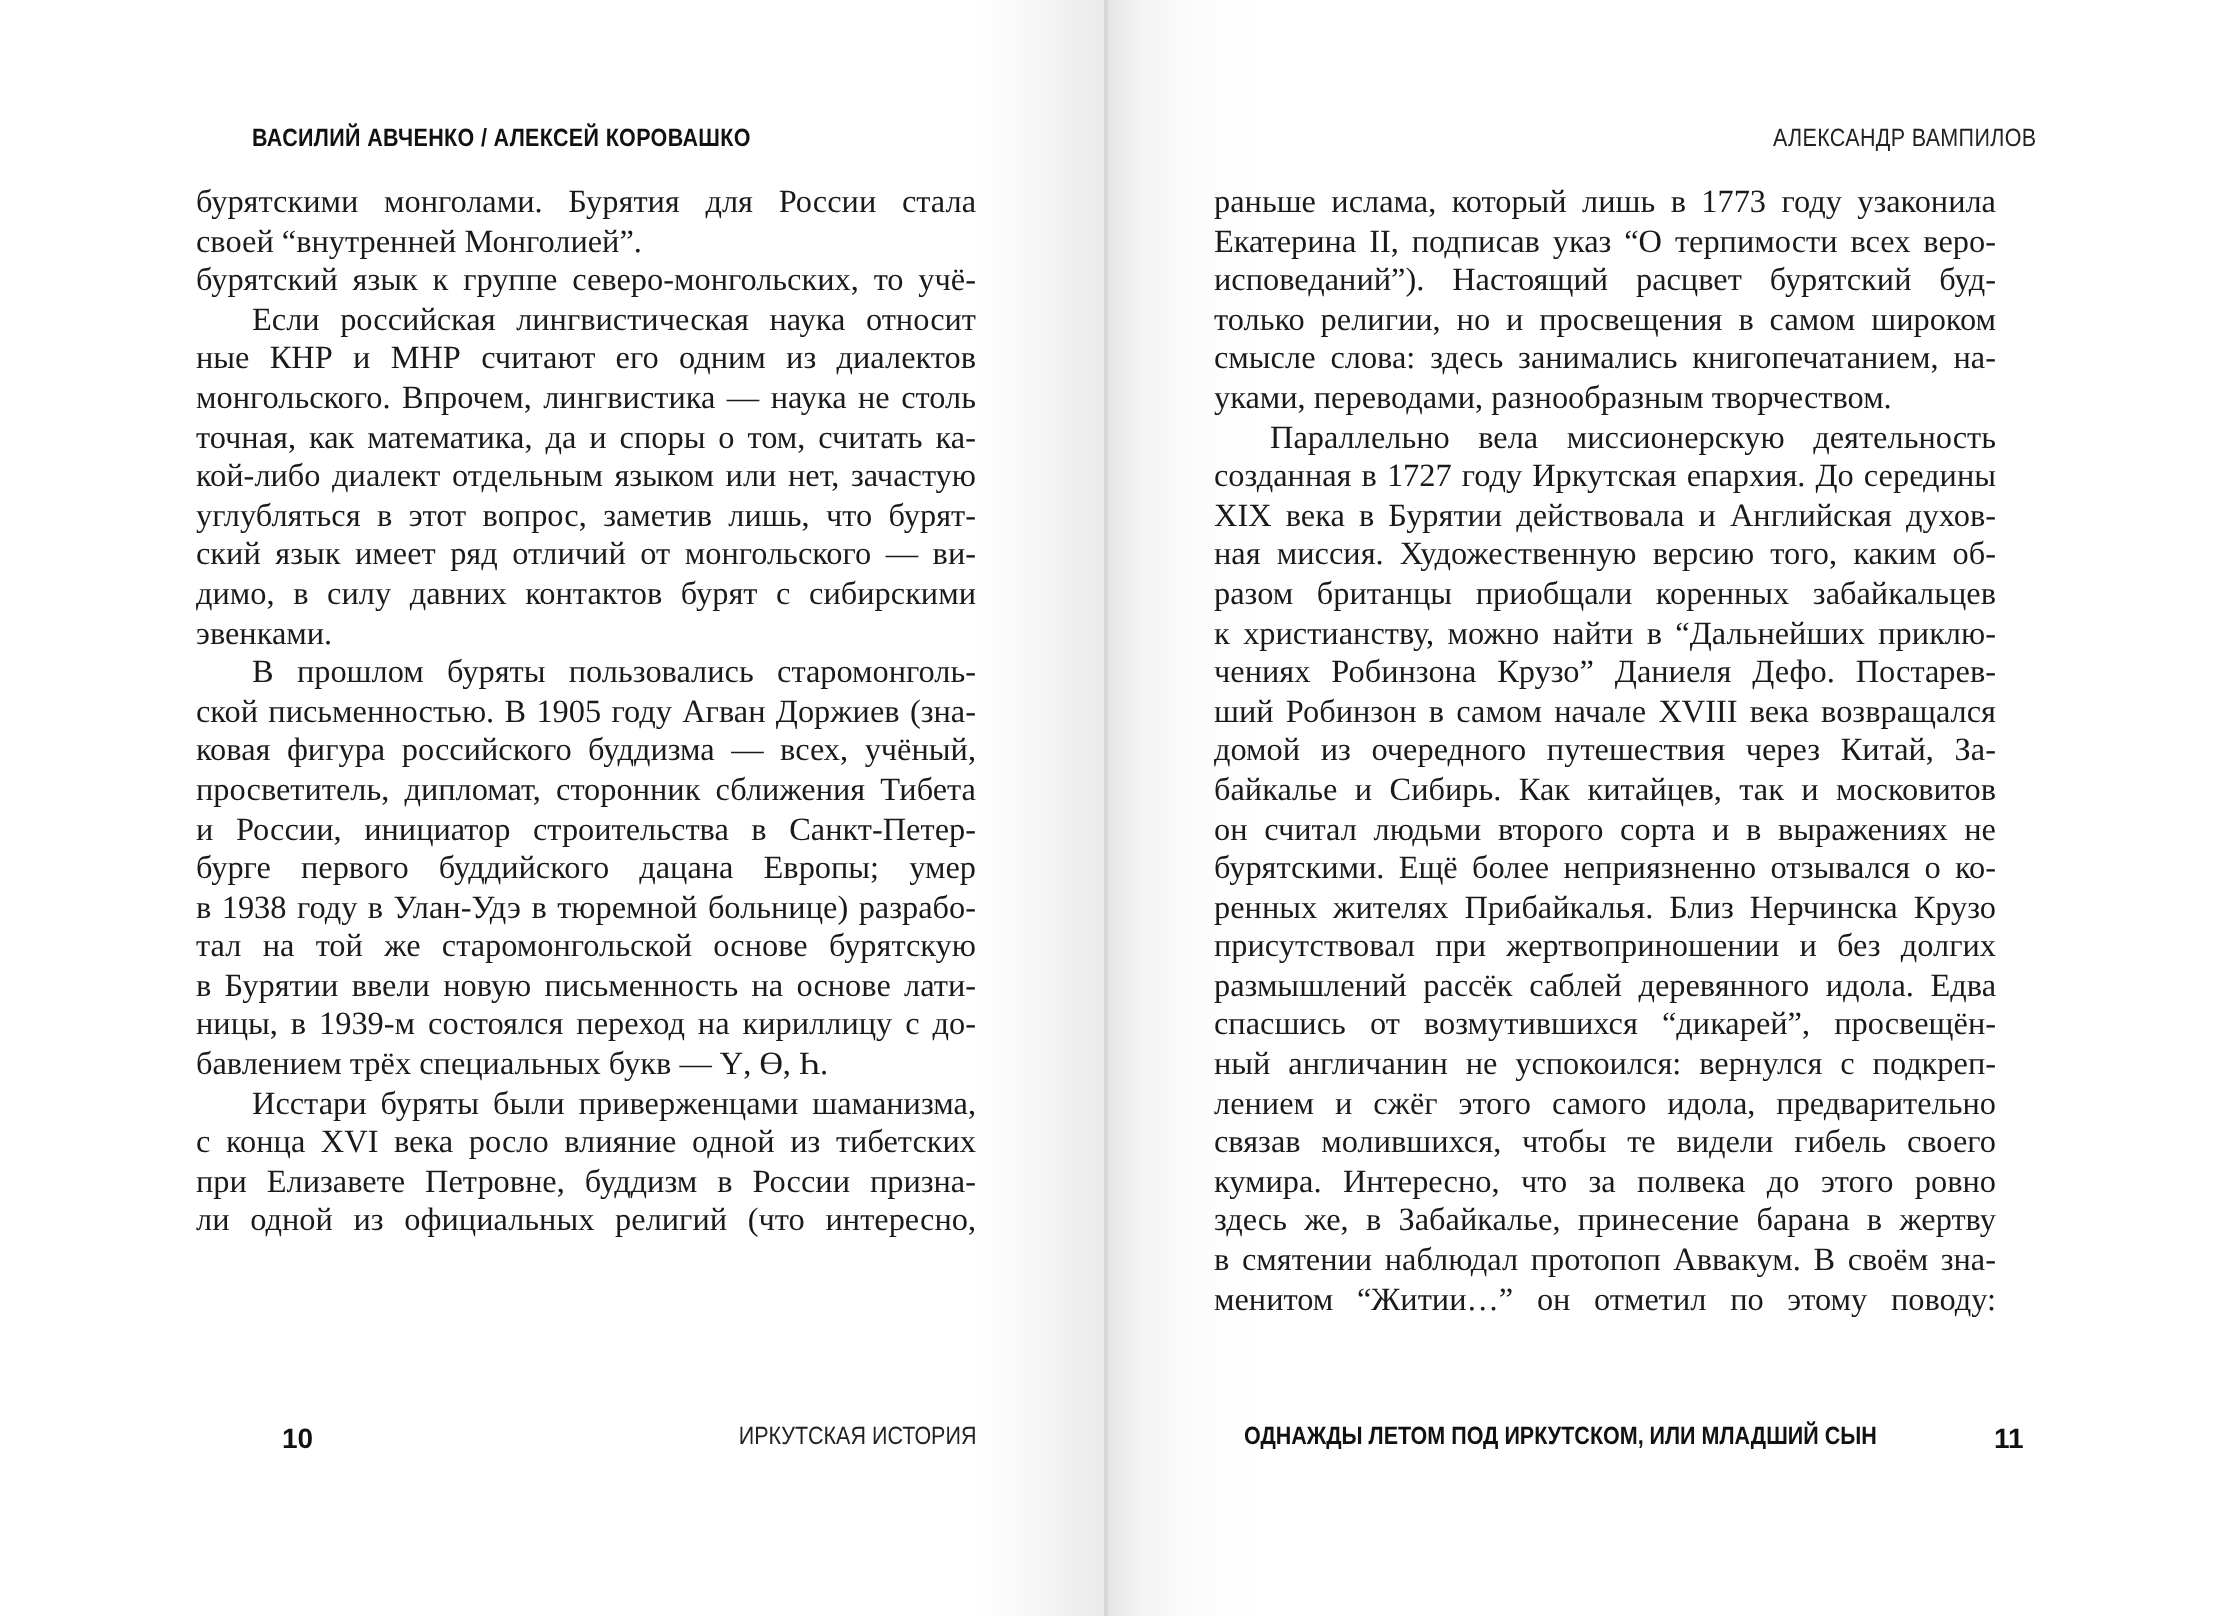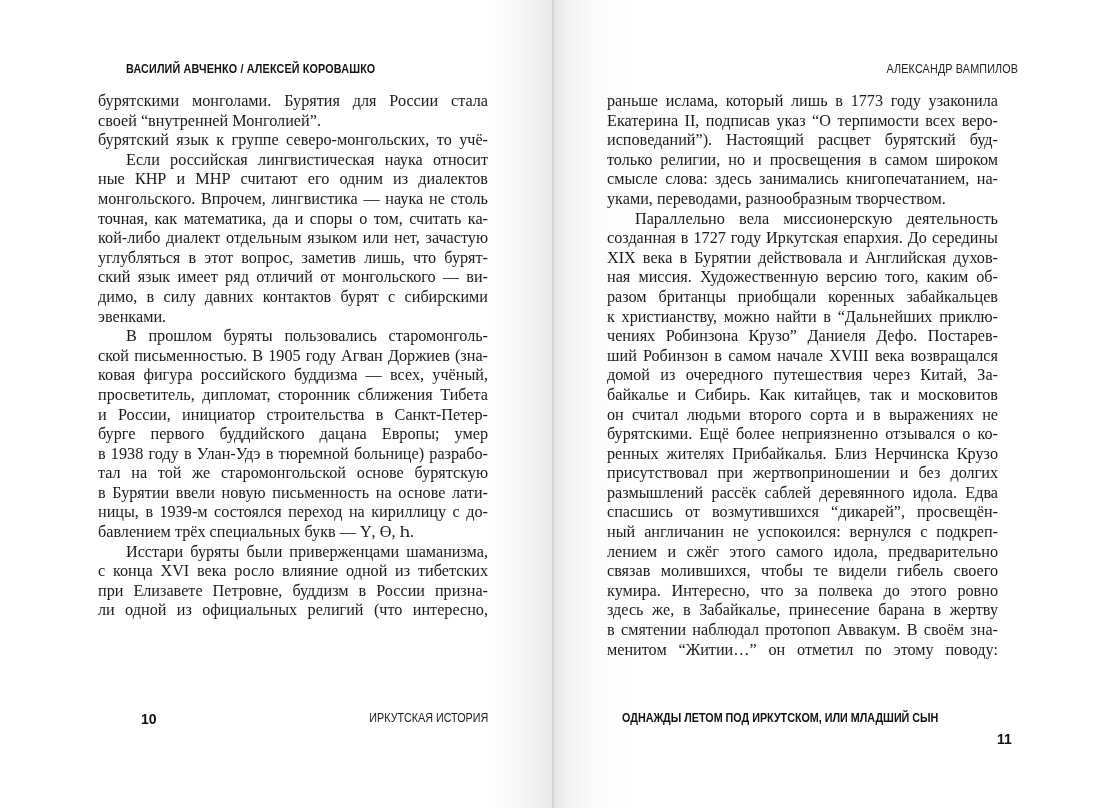--- a/index.html
+++ b/index.html
@@ -34,21 +34,21 @@
   .text-block p { margin: 0; }
   .line { display: block; text-align: justify; text-align-last: justify; white-space: nowrap; }
   .line.last { text-align-last: left; }
 
   .folio {
     position: absolute; top: 711px;
     font-family: "Liberation Sans", sans-serif; color: #111; white-space: nowrap;
   }
   .folio-num { font-size: 14px; font-weight: bold; }
   .folio-left-num { left: 141px; }
-  .folio-right-num { left: 997px; margin-top: 20px; }
+  .folio-right-num { left: 997px; }
   .folio-title { font-size: 12.5px; transform: scaleX(0.86); }
   .folio-left-title { right: 620px; transform-origin: right center; font-weight: normal; color: #222; }
   .folio-right-title { left: 622px; transform-origin: left center; font-weight: bold; }
 </style>
 </head>
 <body>
 
 <div class="spread">
 
   <div class="page page-left"></div>

